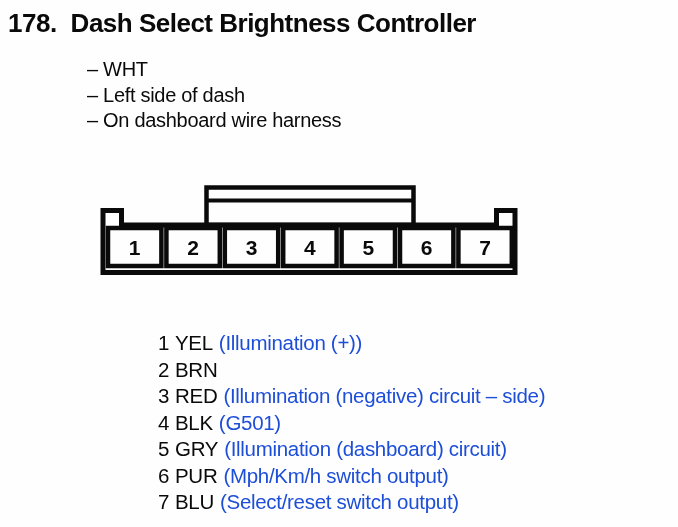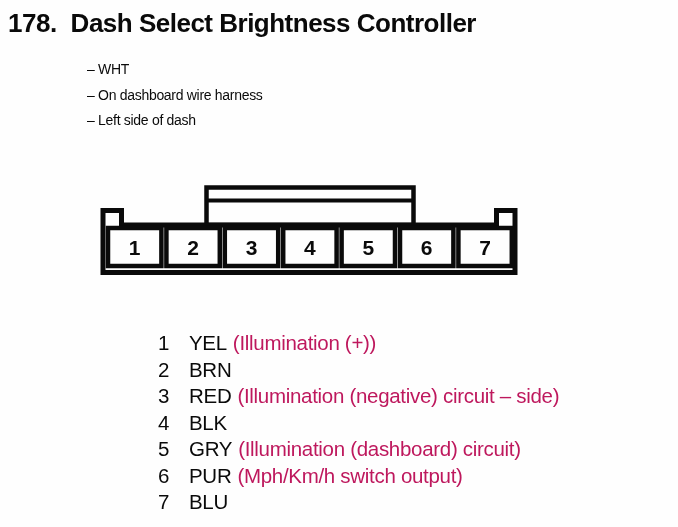--- a/index.html
+++ b/index.html
@@ -25,21 +25,21 @@
     font-size: 26px;
     font-weight: bold;
     line-height: 42px;
     white-space: nowrap;
     letter-spacing: -0.5px;
   }
   .notes {
     position: absolute;
     left: 87px;
     top: 57px;
-    font-size: 14px;
+    font-size: 20px;
     line-height: 25.7px;
     letter-spacing: -0.3px;
     white-space: nowrap;
   }
   .connector-svg {
     position: absolute;
     left: 95px;
     top: 180px;
   }
   .connector-svg text {
@@ -57,41 +57,41 @@
   }
   .pin-row {
     display: flex;
     white-space: nowrap;
   }
   .pin-num {
     display: inline-block;
     width: 12px;
   }
   .pin-color {
-    margin-left: 19px;
+    margin-left: 5px;
   }
   .pin-func {
     margin-left: 6px;
-    color: #be185d;
+    color: #1d4ed8;
   }
 </style>
 </head>
 <body>
 
 <div class="page">
 
   <div class="heading">
     <span>178.</span>
     <span>Dash Select Brightness Controller</span>
   </div>
 
   <div class="notes">
     <div>– WHT</div>
+    <div>– Left side of dash</div>
     <div>– On dashboard wire harness</div>
-    <div>– Left side of dash</div>
   </div>
 
   <svg class="connector-svg" width="430" height="100" viewBox="95 180 430 100">
 
     <rect x="206.5" y="187.5" width="207" height="37.5" fill="#fefefe" stroke="#0a0a0a" stroke-width="4.5"></rect>
     <line x1="208" y1="200.5" x2="412" y2="200.5" stroke="#0a0a0a" stroke-width="4"></line>
 
     <path d="M103,272.5 L103,210.5 L121.5,210.5 L121.5,225 L496.5,225 L496.5,210.5 L515,210.5 L515,272.5 Z" fill="#fefefe" stroke="#0a0a0a" stroke-width="5" stroke-linejoin="miter"></path>
 
     <rect x="108" y="228" width="53.4" height="38" fill="#fefefe" stroke="#0a0a0a" stroke-width="4.5"></rect>
@@ -122,30 +122,32 @@
       <span class="pin-color">BRN</span>
     </div>
     <div class="pin-row">
       <span class="pin-num">3</span>
       <span class="pin-color">RED</span>
       <span class="pin-func">(Illumination (negative) circuit – side)</span>
     </div>
     <div class="pin-row">
       <span class="pin-num">4</span>
       <span class="pin-color">BLK</span>
+      <span class="pin-func">(G501)</span>
     </div>
     <div class="pin-row">
       <span class="pin-num">5</span>
       <span class="pin-color">GRY</span>
       <span class="pin-func">(Illumination (dashboard) circuit)</span>
     </div>
     <div class="pin-row">
       <span class="pin-num">6</span>
       <span class="pin-color">PUR</span>
       <span class="pin-func">(Mph/Km/h switch output)</span>
     </div>
     <div class="pin-row">
       <span class="pin-num">7</span>
       <span class="pin-color">BLU</span>
+      <span class="pin-func">(Select/reset switch output)</span>
     </div>
   </div>
 
 </div>
 
 </body></html>

